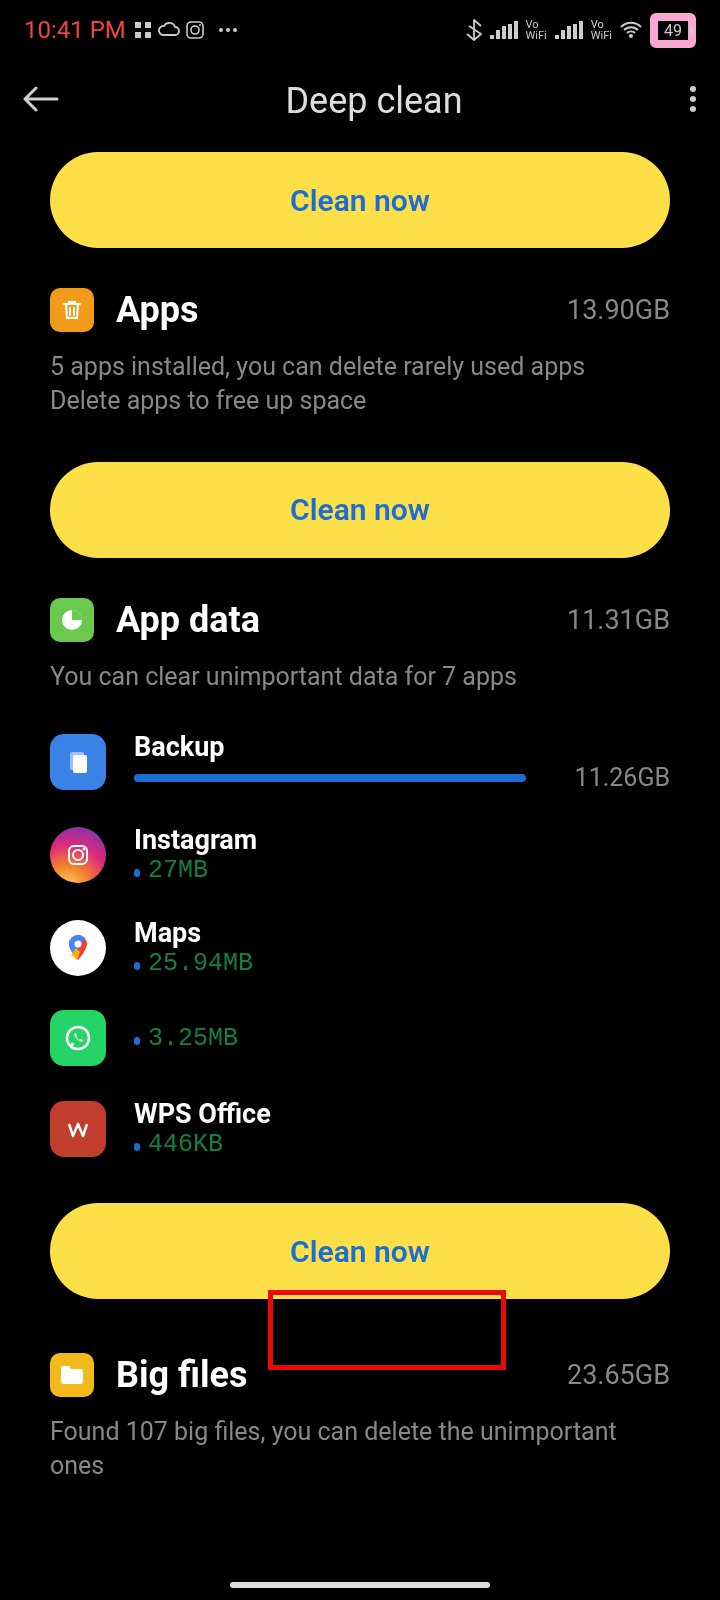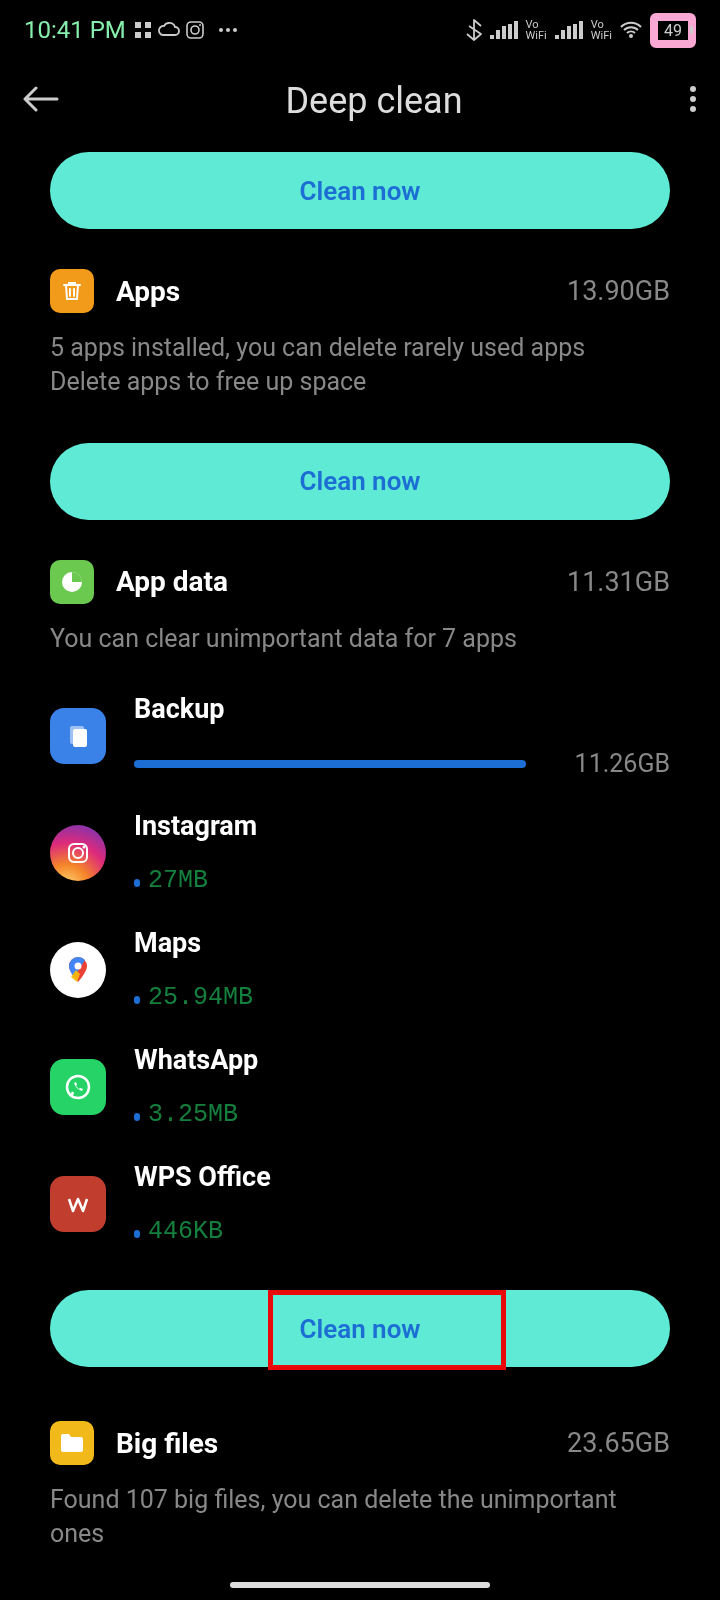--- a/index.html
+++ b/index.html
@@ -15,21 +15,21 @@
     
     
     .status-bar {
       display: flex;
       justify-content: space-between;
       align-items: center;
       padding: 14px 24px;
       height: 60px;
     }
     .status-left { display: flex; align-items: center; gap: 8px; }
-    .status-time { font-size: 24px; color: #86efac; }
+    .status-time { font-size: 24px; color: #ef4444; }
     .status-icons-left { display: flex; align-items: center; gap: 6px; }
     .status-right { display: flex; align-items: center; gap: 8px; }
     .status-icon { color: #ccc; display: inline-flex; align-items: flex-start; }
     .battery { color: #ccc; font-size: 16px; border: 8px solid #f9a8d4; border-radius: 6px; padding: 0 6px; position: relative; }
     .battery::after { content: ''; position: absolute; right: -5px; top: 30%; height: 40%; width: 3px; background: #ccc; border-radius: 2px; }
     .vowifi { display: inline-flex; flex-direction: column; font-size: 11px; line-height: 1; }
     
     
     .header {
       display: flex;
@@ -37,49 +37,49 @@
       justify-content: space-between;
       padding: 20px 23px 30px;
     }
     .back-btn { cursor: pointer; }
     .page-title { font-size: 36px; color: #ddd; flex: 1; text-align: center; }
     .more-btn { cursor: pointer; }
     
     
     .clean-btn {
       margin: 0 50px;
-      background: #5eead4;
+      background: #fde047;
       border-radius: 50px;
-      height: 77px;
+      height: 96px;
       display: flex;
       align-items: center;
       justify-content: center;
       color: #1c6dd4;
-      font-size: 26px;
+      font-size: 30px;
       font-weight: 600;
       cursor: pointer;
     }
     
     
     .section { padding: 0 50px; margin-top: 40px; }
     .section-header {
       display: flex;
       align-items: center;
       gap: 22px;
     }
     .section-icon {
       width: 44px;
       height: 44px;
       border-radius: 10px;
       display: flex;
       align-items: center;
       justify-content: center;
       flex-shrink: 0;
     }
-    .section-title { font-size: 28px; font-weight: 700; color: #fff; flex: 1; }
+    .section-title { font-size: 36px; font-weight: 700; color: #fff; flex: 1; }
     .section-size { font-size: 27px; color: #888; }
     .section-desc {
       color: #888;
       font-size: 25px;
       line-height: 1.35;
       margin-top: 18px;
     }
     
     
     .app-list { margin-top: 22px; }
@@ -92,21 +92,21 @@
     .app-icon {
       width: 56px;
       height: 56px;
       border-radius: 14px;
       display: flex;
       align-items: center;
       justify-content: center;
       flex-shrink: 0;
     }
     .app-icon.circle { border-radius: 50%; }
-    .app-info { flex: 1; display: flex; flex-direction: column; gap: 24px; }
+    .app-info { flex: 1; display: flex; flex-direction: column; gap: 0; }
     .app-name { font-size: 27px; font-weight: 700; color: #fff; }
     .app-bar-row { display: flex; align-items: center; gap: 14px; }
     .app-bar-track { flex: 1; height: 8px; position: relative; }
     .app-bar-fill { height: 8px; background: #1c6dd4; border-radius: 4px; }
     .app-bar-fill.short { width: 6px; }
     .app-size { color: #888; font-size: 25px; }
     .app-size-inline { color: #15803d; font-size: 25px; margin-left: 8px; font-family: Liberation Mono, monospace; }
     
     
     .highlight-box {
@@ -307,21 +307,20 @@
 
     <div class="app-item">
       <div class="app-icon" style="background:#25d366">
         <svg width="34" height="34" viewBox="0 0 34 34">
             <circle cx="17" cy="17" r="11" fill="none" stroke="#fff" stroke-width="2.5"></circle>
             <path d="M10 27l2-5" stroke="#fff" stroke-width="2.5" fill="none"></path>
             <path d="M13 13c0 0 1 3 3 5s5 3 5 3l1-2-3-1-1 1-3-3 1-1-1-3z" fill="#fff"></path>
           </svg>
       </div>
       <div class="app-info">
-        <span class="app-name">WhatsApp</span>
         <div><span class="app-bar-fill short" style="display:inline-block;vertical-align:middle"></span><span class="app-size-inline">3.25MB</span></div>
       </div>
     </div>
 
     <div class="app-item">
       <div class="app-icon" style="background:#c13e2e">
         <svg width="30" height="30" viewBox="0 0 30 30">
             <path d="M6 10l4 12 5-12 5 12 4-12" fill="none" stroke="#fff" stroke-width="2.5" stroke-linejoin="round"></path>
           </svg>
       </div>

